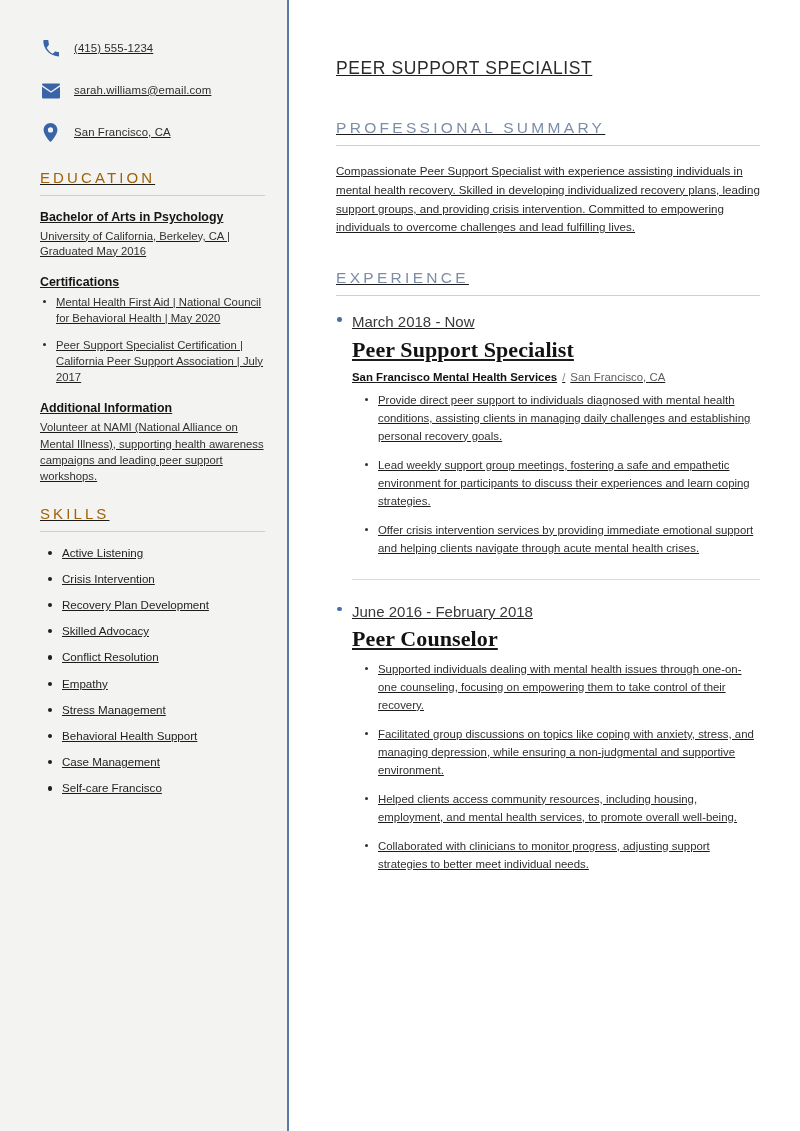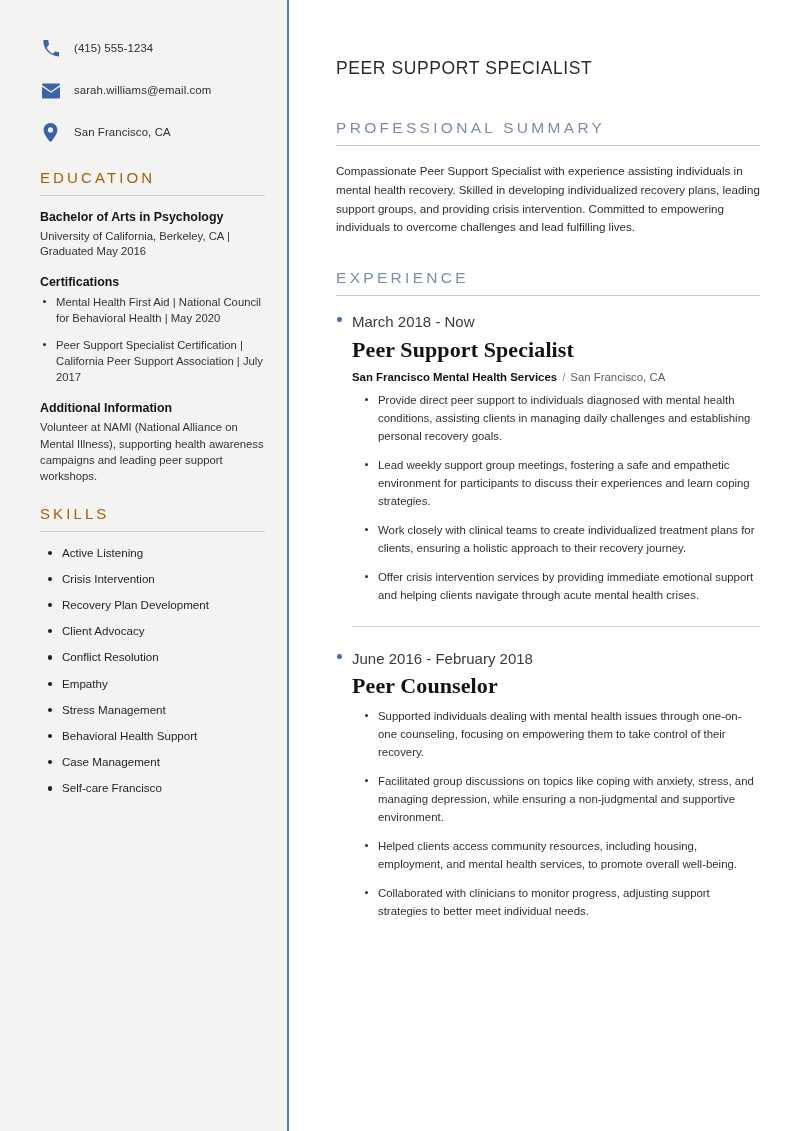--- a/index.html
+++ b/index.html
@@ -13,20 +13,21 @@
     font-family: "Liberation Sans", sans-serif;
     color: #1c1c1c;
     overflow: hidden;
   }
   .page {
     position: relative;
     width: 800px;
     height: 1131px;
     display: flex;
     background: #ffffff;
+    text-decoration: underline;
   }
 
   
   .sidebar {
     width: 289px;
     min-width: 289px;
     background: #f3f3f2;
     border-right: 2px solid #5a7ba6;
     box-sizing: border-box;
     padding: 38px 22px 20px 40px;
@@ -305,21 +306,21 @@
     <div class="sb-title">Additional Information</div>
     <p class="sb-body">Volunteer at NAMI (National Alliance on Mental Illness), supporting health awareness campaigns and leading peer support workshops.</p>
 
     <div class="skills-wrap">
       <h2 class="side-heading">SKILLS</h2>
       <hr class="side-rule">
       <ul class="skills">
         <li>Active Listening</li>
         <li>Crisis Intervention</li>
         <li>Recovery Plan Development</li>
-        <li>Client Advocacy</li>
+        <li>Skilled Advocacy</li>
         <li>Conflict Resolution</li>
         <li>Empathy</li>
         <li>Stress Management</li>
         <li>Behavioral Health Support</li>
         <li>Case Management</li>
         <li>Self-care Francisco</li>
       </ul>
     </div>
 
   </aside>
@@ -337,21 +338,20 @@
 
     <div class="exp-entry">
       <div class="exp-date">March 2018 - Now</div>
       <div class="exp-title">Peer Support Specialist</div>
       <div class="exp-org">
         <span class="company">San Francisco Mental Health Services</span><span class="sep">/</span><span class="location">San Francisco, CA</span>
       </div>
       <ul class="exp-bullets">
         <li>Provide direct peer support to individuals diagnosed with mental health conditions, assisting clients in managing daily challenges and establishing personal recovery goals.</li>
         <li>Lead weekly support group meetings, fostering a safe and empathetic environment for participants to discuss their experiences and learn coping strategies.</li>
-        <li>Work closely with clinical teams to create individualized treatment plans for clients, ensuring a holistic approach to their recovery journey.</li>
         <li>Offer crisis intervention services by providing immediate emotional support and helping clients navigate through acute mental health crises.</li>
       </ul>
     </div>
 
     <hr class="exp-divider">
 
     <div class="exp-entry">
       <div class="exp-date">June 2016 - February 2018</div>
       <div class="exp-title">Peer Counselor</div>
       <ul class="exp-bullets">

